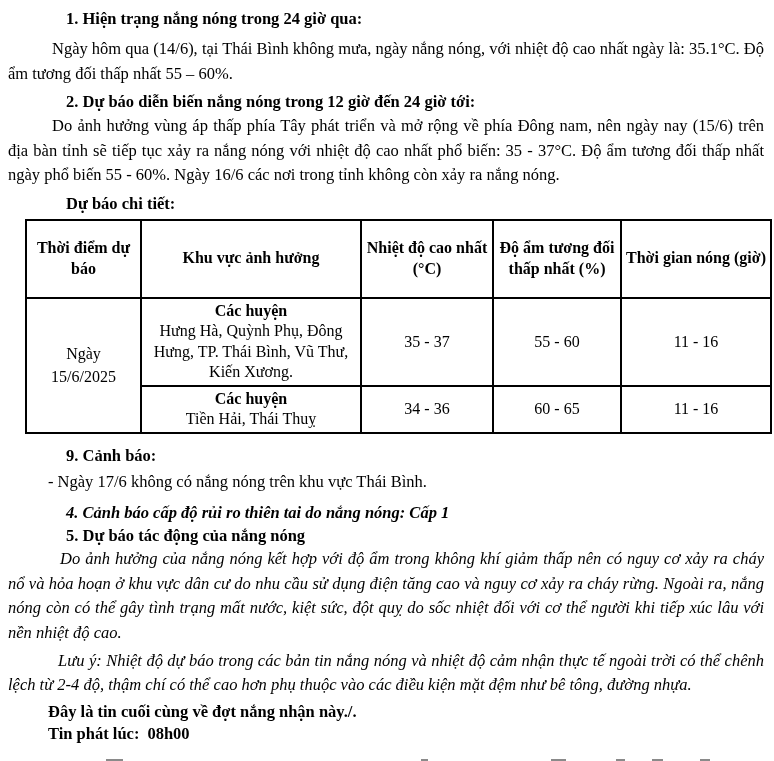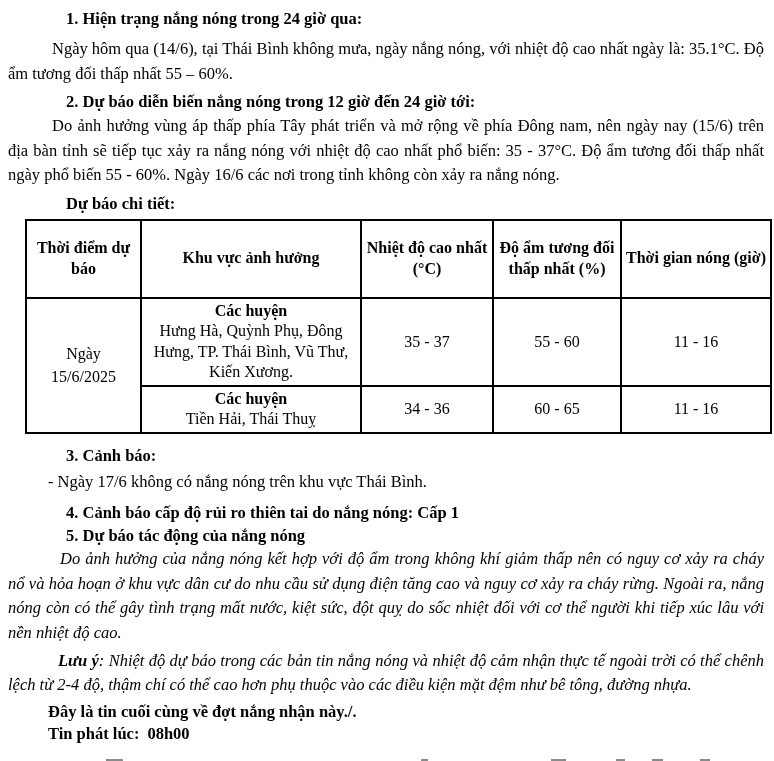--- a/index.html
+++ b/index.html
@@ -59,35 +59,35 @@
   tr.row2 td { height: 46px; }
   td.region-cell { line-height: 20.5px; padding: 2px 6px; }
   .region-title { font-weight: bold; text-align: center; }
   td.date-cell { line-height: 23px; }
 
   #s3-heading { margin-top: 10px; }
   #s3-item {
     margin: 3px 0 0 44px;
     line-height: 24.5px;
   }
-  #s4-heading { margin-top: 7px; }
+  #s4-heading { margin-top: 7px; font-style: italic; }
   #s5-heading { margin-top: 0; }
   #s5-para {
     font-style: italic;
     text-indent: 52px;
     line-height: 24.5px;
     margin-top: 0;
   }
   #note-para {
     font-style: italic;
     text-indent: 50px;
     line-height: 24px;
     margin-top: 0;
   }
-  .note-label { font-weight: bold; }
+  .note-label { font-weight: normal; }
   #closing {
     font-weight: bold;
     margin: 0 0 0 44px;
     line-height: 22px;
   }
   #issued-line {
     font-weight: bold;
     margin: 0 0 8px 44px;
     line-height: 22px;
   }
@@ -153,21 +153,21 @@
       <div class="region-title">Các huyện</div>
       <div>Tiền Hải, Thái Thuỵ</div>
     </td>
     <td>34 - 36</td>
     <td>60 - 65</td>
     <td>11 - 16</td>
   </tr>
 </tbody>
   </table>
 
-<p class="heading" id="s3-heading">3. Cảnh báo:</p>
+<p class="heading" id="s3-heading">9. Cảnh báo:</p>
 <p id="s3-item">- Ngày 17/6 không có nắng nóng trên khu vực Thái Bình.</p>
 
 <p class="heading" id="s4-heading">4. Cảnh báo cấp độ rủi ro thiên tai do nắng nóng: Cấp 1</p>
 <p class="heading" id="s5-heading">5. Dự báo tác động của nắng nóng</p>
 
 <p class="para" id="s5-para">Do ảnh hưởng của nắng nóng kết hợp với độ ẩm trong không khí giảm thấp nên có nguy cơ xảy ra cháy nổ và hỏa hoạn ở khu vực dân cư do nhu cầu sử dụng điện tăng cao và nguy cơ xảy ra cháy rừng. Ngoài ra, nắng nóng còn có thể gây tình trạng mất nước, kiệt sức, đột quỵ do sốc nhiệt đối với cơ thể người khi tiếp xúc lâu với nền nhiệt độ cao.</p>
 
 <p class="para" id="note-para"><span class="note-label">Lưu ý</span><span>: Nhiệt độ dự báo trong các bản tin nắng nóng và nhiệt độ cảm nhận thực tế ngoài trời có thể chênh lệch từ 2-4 độ, thậm chí có thể cao hơn phụ thuộc vào các điều kiện mặt đệm như bê tông, đường nhựa.</span></p>
 
 <p id="closing">Đây là tin cuối cùng về đợt nắng nhận này./.</p>

